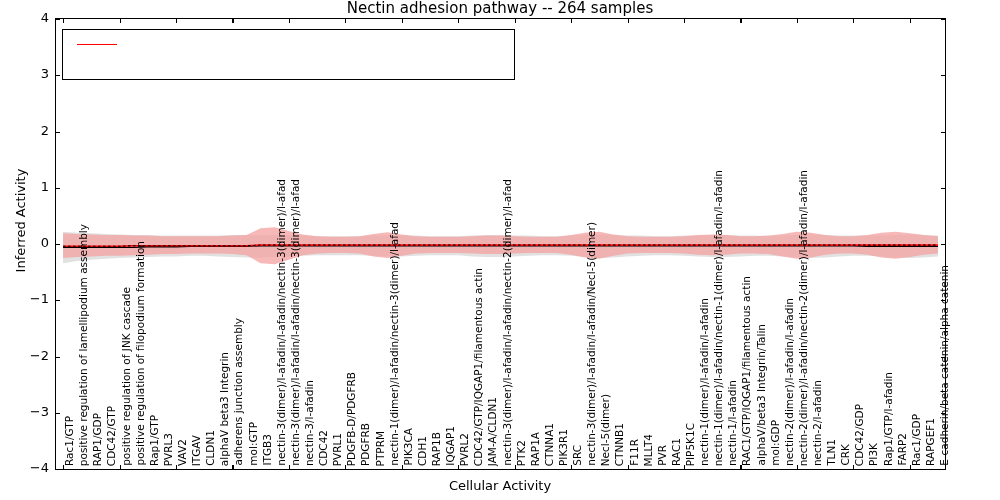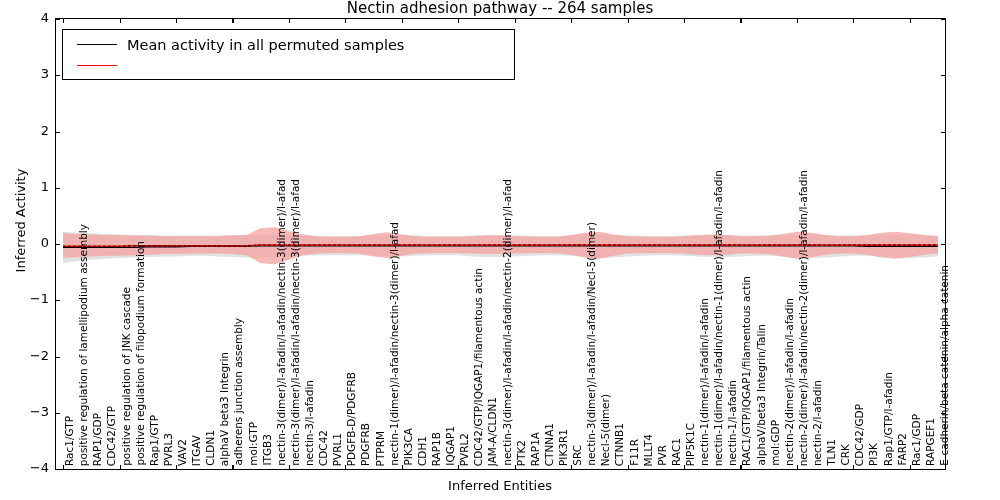--- a/index.html
+++ b/index.html
@@ -55,21 +55,21 @@
   .legend-text{font-size:14.5px;color:#000;white-space:nowrap;}
 </style>
 </head>
 <body>
 
 <div id="root">
 
   <div id="chart-title">Nectin adhesion pathway -- 264 samples</div>
 
   <div id="y-axis-label">Inferred Activity</div>
-  <div id="x-axis-label">Inferred Entities</div>
+  <div id="x-axis-label">Cellular Activity</div>
 
   <div id="yticks">
       <div class="ytick" style="top: 19px;">4</div>
       <div class="ytickmark" style="top: 19px;"></div>
       <div class="ytickmark r" style="top: 19px;"></div>
       <div class="ytick" style="top: 75.25px;">3</div>
       <div class="ytickmark" style="top: 75.25px;"></div>
       <div class="ytickmark r" style="top: 75.25px;"></div>
       <div class="ytick" style="top: 131.5px;">2</div>
       <div class="ytickmark" style="top: 131.5px;"></div>
@@ -327,21 +327,17 @@
       <div class="xlabel-wrap" style="left: 861.833px;">
         <div class="xlabel-inner">RAPGEF1</div>
       </div>
       <div class="xlabel-wrap" style="left: 875.944px;">
         <div class="xlabel-inner">E-cadherin/beta catenin/alpha catenin</div>
       </div>
     </div>
 
   <div id="legend">
     <div class="legend-row">
-      <span class="legend-line"></span>
-      <span class="legend-text">Mean activity in all permuted samples</span>
-    </div>
-    <div class="legend-row">
       <span class="legend-line red"></span>
     </div>
   </div>
 
 </div>
 
 </body></html>

